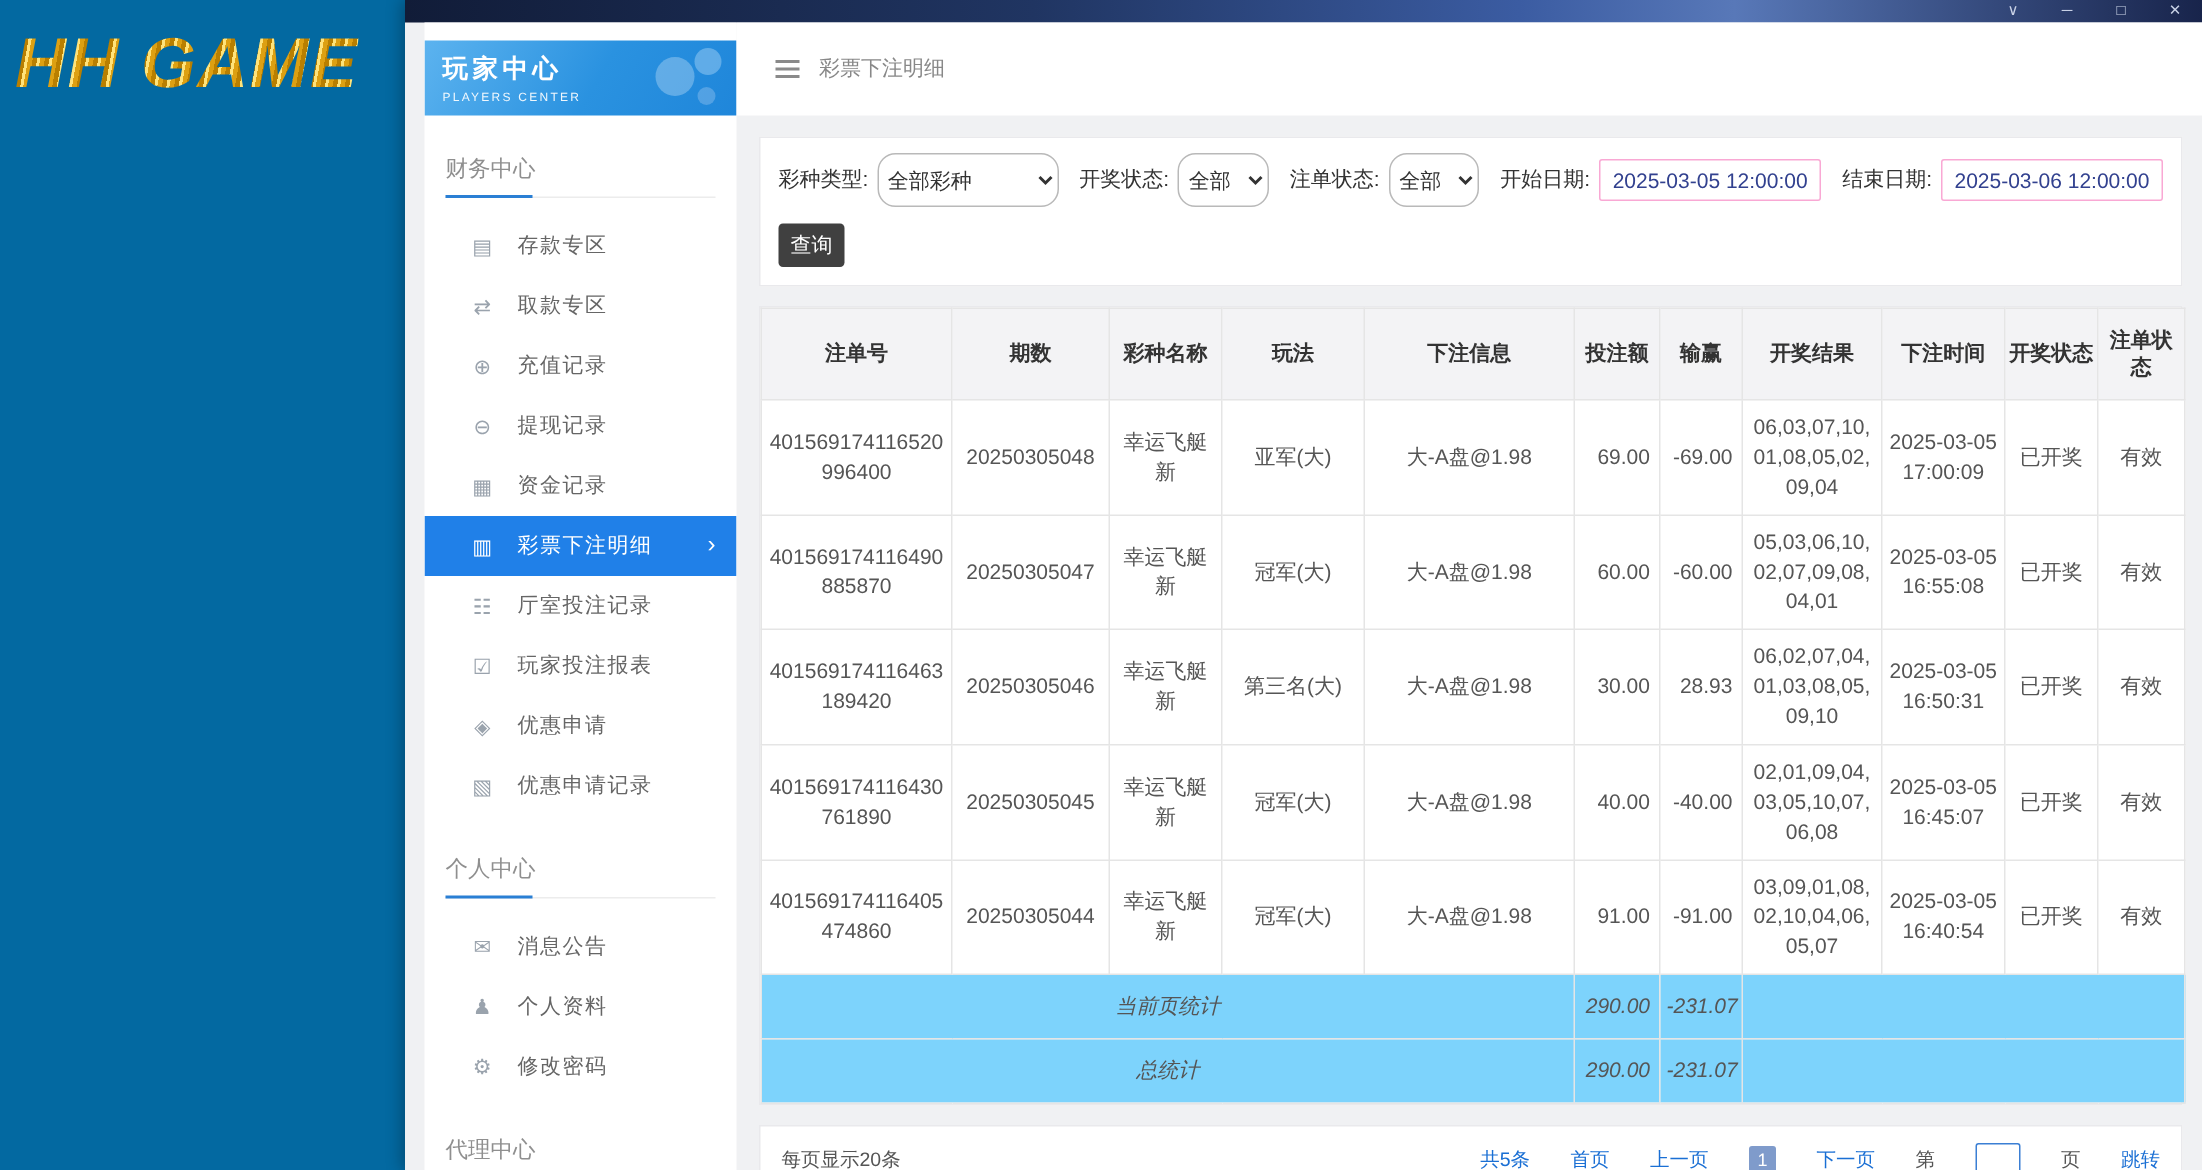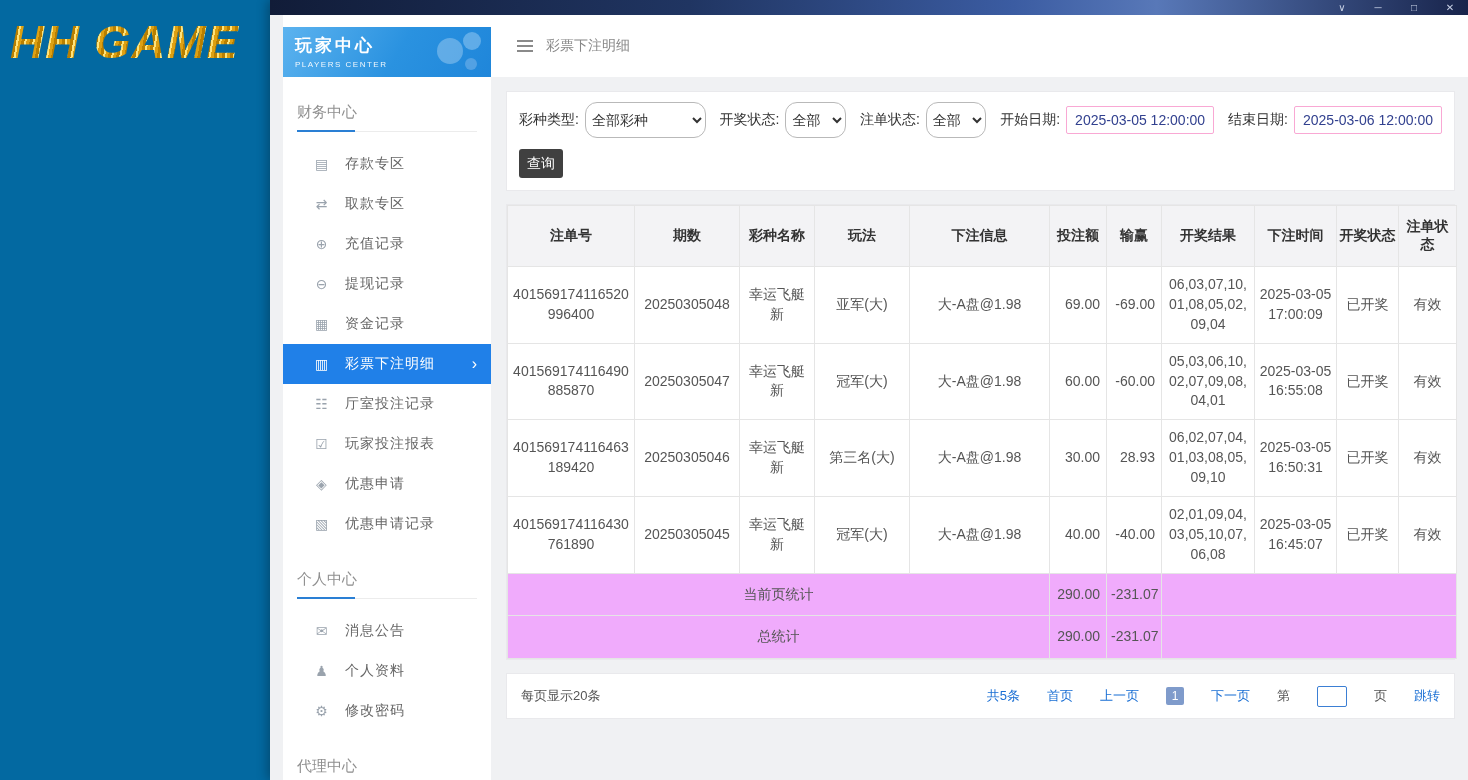--- a/index.html
+++ b/index.html
@@ -73,21 +73,21 @@
 
   
   .table-panel { margin-bottom:13px; }
   table { width:100%; border-collapse:collapse; table-layout:fixed; font-size:14px; color:#555; }
   th,td { border:1px solid #e5e5e5; text-align:center; vertical-align:middle; }
   thead th { background:#f3f3f5; color:#333; font-weight:bold; padding:12px 2px; font-size:14px; }
   tbody td { padding:8px 4px; line-height:1.42; background:#fff; }
   td.c-break { word-break:break-all; }
   td.c-num { text-align:right; padding-right:6px; }
   td.sum-label { padding:11px 4px; }
-  tr[data-name="summary-row"] td { background:#f0abfc; }
+  tr[data-name="summary-row"] td { background:#7dd3fc;font-style:italic; }
 
   
   .pagination-panel { height:46px; display:flex; align-items:center; justify-content:space-between;
     padding:0 14px; font-size:13px; color:#555; }
   .pager { display:flex; align-items:center; gap:27px; font-size:13px; }
   .plink { color:#1a6fd4; cursor:pointer;text-align:right; }
   .ptotal { color:#1a6fd4; }
   .pcur { min-width:18px; height:18px; background:#7f9bcb; color:#fff; display:flex; align-items:center;
     justify-content:center; border-radius:2px; font-size:12px; padding:0 2px; }
   .jump-input { width:30px; height:21px; border:1px solid #3b7fd4; border-radius:2px; }
@@ -295,20 +295,33 @@
                   <td class="" data-name="cell">幸运飞艇新</td>
                   <td class="" data-name="cell">冠军(大)</td>
                   <td class="" data-name="cell">大-A盘@1.98</td>
                   <td class="c-num" data-name="cell">40.00</td>
                   <td class="c-num" data-name="cell">-40.00</td>
                   <td class="c-break" data-name="cell">02,01,09,04,03,05,10,07,06,08</td>
                   <td class="" data-name="cell">2025-03-05 16:45:07</td>
                   <td class="" data-name="cell">已开奖</td>
                   <td class="" data-name="cell">有效</td>
                 </tr>
+                <tr data-name="table-row">
+                  <td class="c-break" data-name="cell">401569174116405474860</td>
+                  <td class="" data-name="cell">20250305044</td>
+                  <td class="" data-name="cell">幸运飞艇新</td>
+                  <td class="" data-name="cell">冠军(大)</td>
+                  <td class="" data-name="cell">大-A盘@1.98</td>
+                  <td class="c-num" data-name="cell">91.00</td>
+                  <td class="c-num" data-name="cell">-91.00</td>
+                  <td class="c-break" data-name="cell">03,09,01,08,02,10,04,06,05,07</td>
+                  <td class="" data-name="cell">2025-03-05 16:40:54</td>
+                  <td class="" data-name="cell">已开奖</td>
+                  <td class="" data-name="cell">有效</td>
+                </tr>
                 <tr data-name="summary-row">
                   <td colspan="5" class="sum-label" data-name="summary-label">当前页统计</td>
                   <td class="c-num" data-name="summary-bet-total">290.00</td>
                   <td class="c-num" data-name="summary-winloss-total">-231.07</td>
                   <td colspan="4" data-name="summary-empty"></td>
                 </tr>
                 <tr data-name="summary-row">
                   <td colspan="5" class="sum-label" data-name="summary-label">总统计</td>
                   <td class="c-num" data-name="summary-bet-total">290.00</td>
                   <td class="c-num" data-name="summary-winloss-total">-231.07</td>

